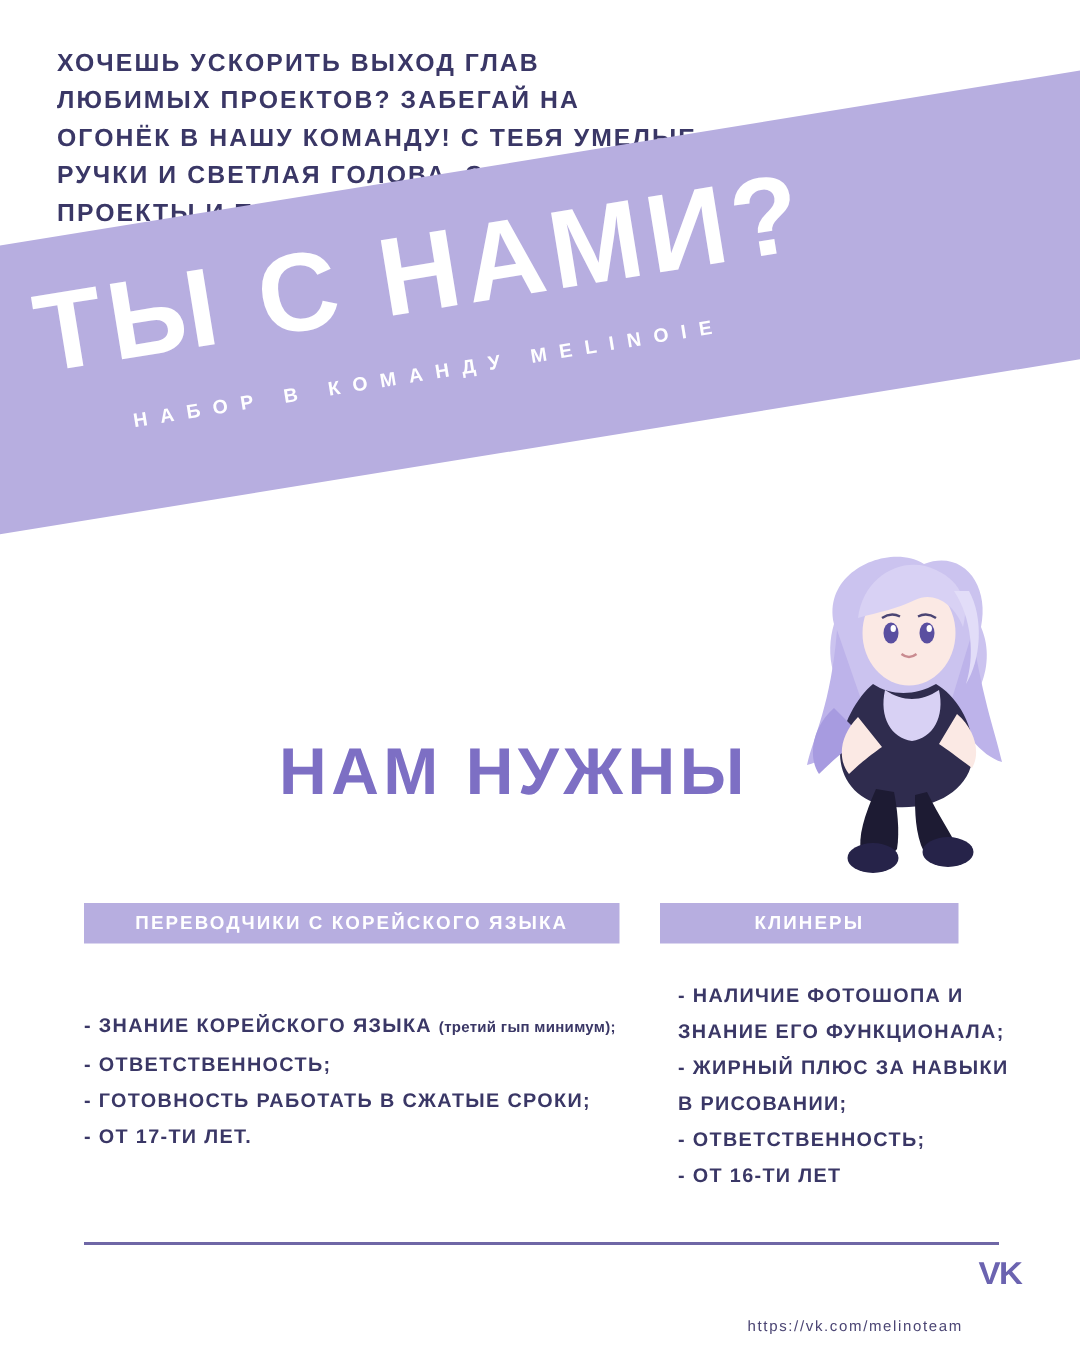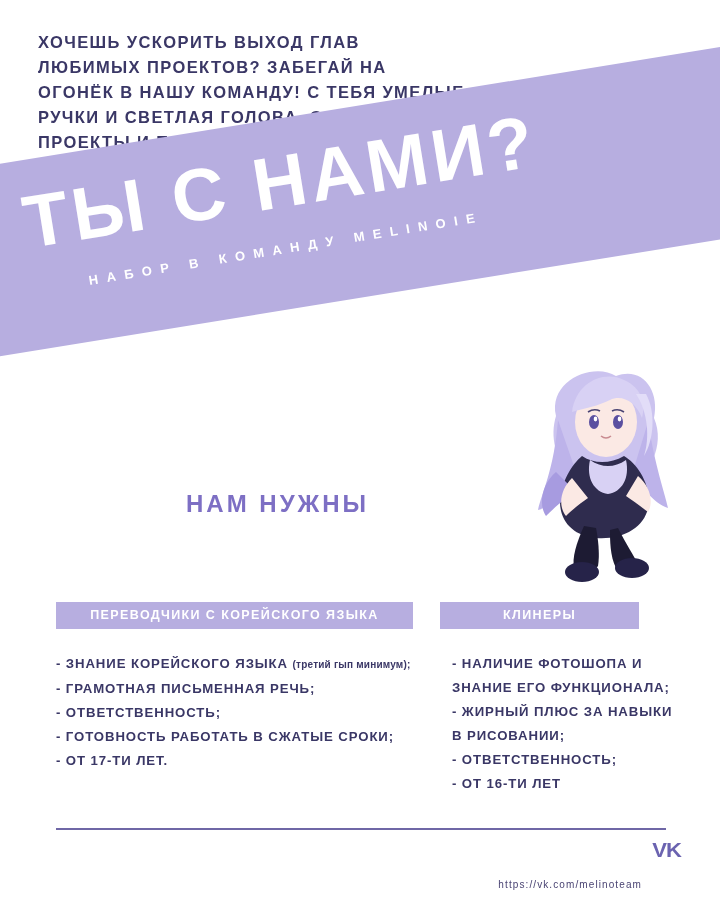--- a/index.html
+++ b/index.html
@@ -92,21 +92,21 @@
     transform: rotate(-9.2deg);
     transform-origin: left top;
   }
 
   
   .need {
     position: absolute;
     left: 186px;
     top: 490px;
     color: #7d6fc4;
-    font-size: 24px;
+    font-size: 44px;
     font-weight: bold;
     letter-spacing: 3px;
     white-space: nowrap;
   }
 
   
   .char {
     position: absolute;
     left: 498px;
     top: 360px;
@@ -133,21 +133,21 @@
   
   .list {
     position: absolute;
     color: #3a3766;
     font-size: 13.2px;
     font-weight: bold;
     letter-spacing: 0.9px;
     line-height: 24px;
     text-transform: uppercase;
   }
-  .list.left  { left: 56px;  top: 652px; width: 360px; }
+  .list.left  { left: 56px;  top: 672px; width: 360px; }
   .list.right { left: 452px; top: 652px; width: 235px; }
   .list .small {
     font-size: 10px;
     letter-spacing: 0.2px;
     text-transform: lowercase;
     font-weight: bold;
   }
 
   
   .footer-rule {
@@ -249,21 +249,20 @@
   </div>
 
   <div class="hdr left">ПЕРЕВОДЧИКИ С КОРЕЙСКОГО ЯЗЫКА</div>
   <div class="hdr right">КЛИНЕРЫ</div>
 
   <div class="list left">
     <div>
       <span>- ЗНАНИЕ КОРЕЙСКОГО ЯЗЫКА</span>
       <span class="small">(третий гып минимум);</span>
     </div>
-    <div>- ГРАМОТНАЯ ПИСЬМЕННАЯ РЕЧЬ;</div>
     <div>- ОТВЕТСТВЕННОСТЬ;</div>
     <div>- ГОТОВНОСТЬ РАБОТАТЬ В СЖАТЫЕ СРОКИ;</div>
     <div>- ОТ 17-ТИ ЛЕТ.</div>
   </div>
 
   <div class="list right">
     <div>- НАЛИЧИЕ ФОТОШОПА И ЗНАНИЕ ЕГО ФУНКЦИОНАЛА;</div>
     <div>- ЖИРНЫЙ ПЛЮС ЗА НАВЫКИ В РИСОВАНИИ;</div>
     <div>- ОТВЕТСТВЕННОСТЬ;</div>
     <div>- ОТ 16-ТИ ЛЕТ</div>

